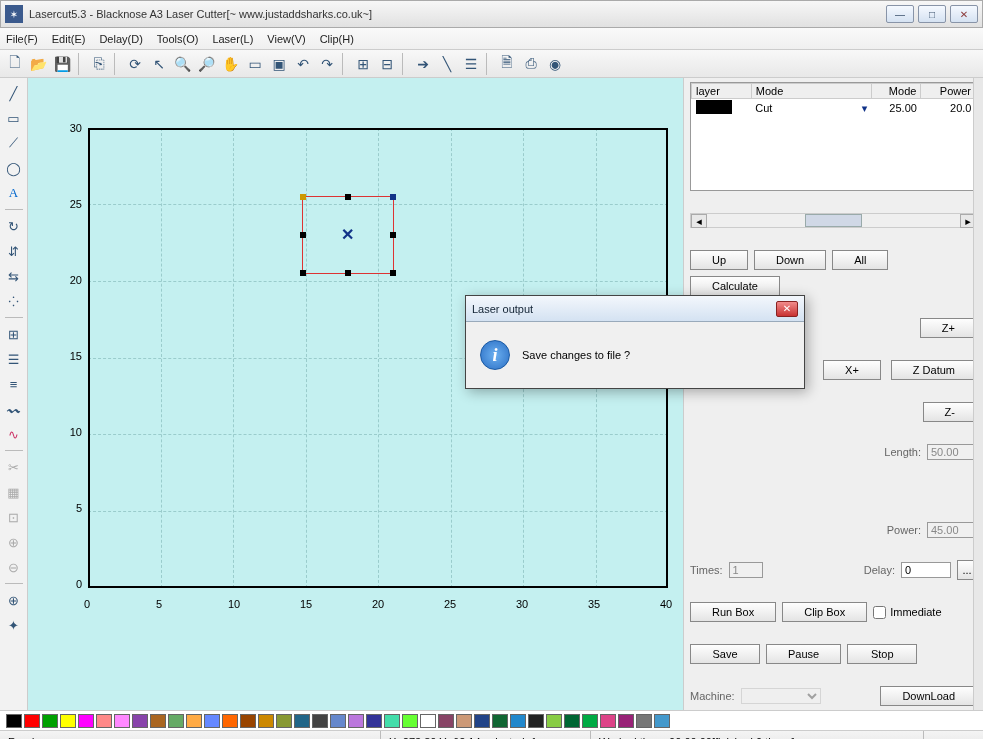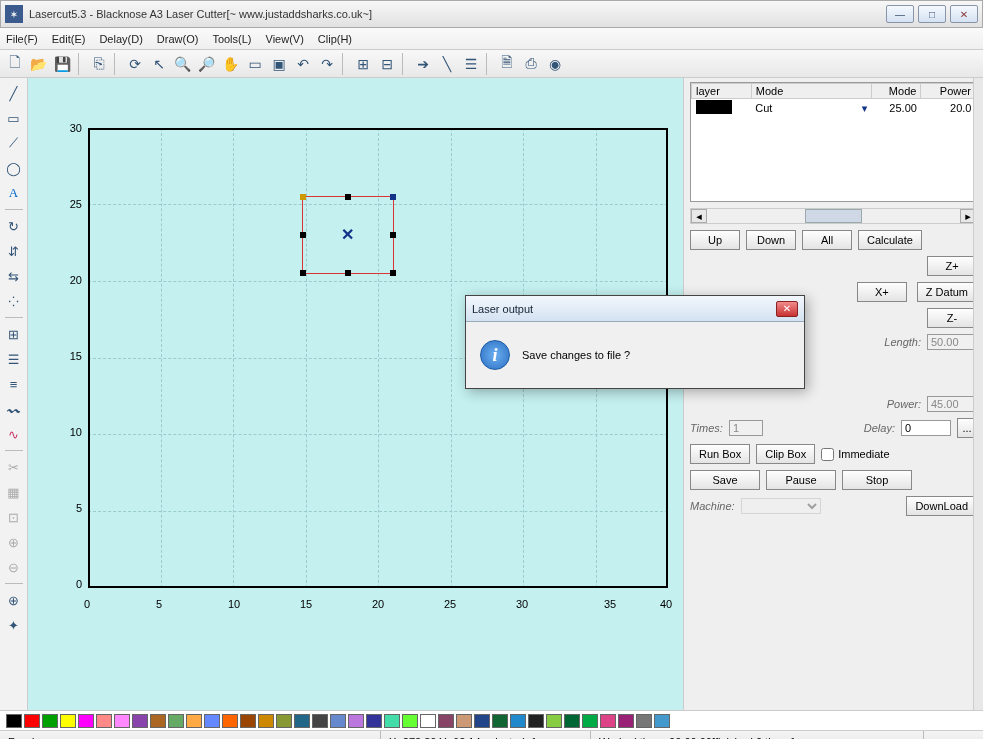--- a/index.html
+++ b/index.html
@@ -37,35 +37,35 @@
 .handle.tl { left:-3px; top:-3px; background:#c90;}
 .handle.tr { right:-3px; top:-3px; background:#138;}
 .handle.bl { left:-3px; bottom:-3px;}
 .handle.br { right:-3px; bottom:-3px;}
 .handle.tm { left:50%; top:-3px; margin-left:-3px;}
 .handle.bm { left:50%; bottom:-3px; margin-left:-3px;}
 .handle.ml { left:-3px; top:50%; margin-top:-3px;}
 .handle.mr { right:-3px; top:50%; margin-top:-3px;}
 .center-x { position:absolute; color:#138; font-size:16px; font-weight:bold;}
 
-.right-panel { width: 300px; background: #efefef; border-left: 1px solid #ccc; padding: 4px 6px; display:flex; flex-direction:column; gap:6px; position:relative;}
+.right-panel { width: 300px; background: #efefef; border-left: 1px solid #ccc; padding: 4px 6px; display:flex; flex-direction:column; gap:22px; position:relative;}
 .layer-table { background:#fff; border:1px solid #999; height:120px; }
 .layer-table table { width:100%; border-collapse:collapse; }
 .layer-table th { background:#efefef; border:1px solid #ccc; padding:1px 4px; text-align:left; font-weight:normal;}
 .layer-table td { padding:1px 4px; }
 .layer-swatch { width:36px; height:14px; background:#000; display:inline-block;}
 .scrollbar-h { height:16px; background:#efefef; border:1px solid #ccc; position:relative;}
 .scrollbar-h .thumb { position:absolute; left:40%; width:20%; height:100%; background:#d0d8e6; border:1px solid #9aa;}
 .scrollbar-h .arrow { position:absolute; width:16px; height:14px; background:#e8e8e8; border:1px solid #aaa; top:0; display:flex; align-items:center; justify-content:center;}
 .scrollbar-h .arrow.l { left:0;} .scrollbar-h .arrow.r { right:0;}
 
-.btn { background:linear-gradient(#fefefe,#e4e4e4); border:1px solid #888; padding:3px 8px; cursor:pointer; min-width:50px; text-align:center;}
+.btn { background:linear-gradient(#fefefe,#e4e4e4); border:1px solid #888; padding:3px 21px; cursor:pointer; min-width:50px; text-align:center;}
 .btn-row { display:flex; gap:6px; flex-wrap:wrap; align-items:center; justify-content:flex-start;}
 .field-row { display:flex; align-items:center; gap:6px; }
-.field-row label { color:#666;font-style:italic; }
+.field-row label { color:#666; }
 .field-row input { width:50px; border:1px solid #999; padding:1px 3px; background:#fff;}
 .field-row input:disabled { background:#f0f0f0; color:#888;}
 select:disabled { background:#f0f0f0;}
 .right-scroll { position:absolute; right:-2px; top:0; width:12px; height:100%; background:#e8e8e8; border-left:1px solid #ccc;}
 
 .colorbar { height: 20px; background:#fff; border-top:1px solid #ccc; display:flex; align-items:center; padding:2px 6px; gap:2px;}
 .colorswatch { width:16px; height:14px; border:1px solid #666; cursor:pointer;}
 
 .statusbar { height:22px; background:linear-gradient(#f4f4f4,#e4e4e4); border-top:1px solid #ccc; display:flex; align-items:center; }
 .statusbar .cell { border-left:1px solid #bbb; padding:0 8px; height:100%; display:flex; align-items:center;}
@@ -92,22 +92,22 @@
     <div class="winbtn">—</div>
     <div class="winbtn">□</div>
     <div class="winbtn close">✕</div>
   </div>
 </div>
 
 <div class="menubar">
   <span>File(F)</span>
   <span>Edit(E)</span>
   <span>Delay(D)</span>
-  <span>Draw(O)</span>
-  <span>Tools(L)</span>
+  <span>Tools(O)</span>
+  <span>Laser(L)</span>
   <span>View(V)</span>
   <span>Clip(H)</span>
 </div>
 
 <div class="toolbar">
   <div class="tb-btn">🗋</div>
   <div class="tb-btn">📂</div>
   <div class="tb-btn">💾</div>
   <div class="tb-sep"></div>
   <div class="tb-btn">⎘</div>
@@ -187,21 +187,21 @@
     <div class="axis-label-y" style="top:348px">10</div>
     <div class="axis-label-y" style="top:424px">5</div>
     <div class="axis-label-y" style="top:500px">0</div>
     <div class="axis-label-x" style="left:56px">0</div>
     <div class="axis-label-x" style="left:128px">5</div>
     <div class="axis-label-x" style="left:200px">10</div>
     <div class="axis-label-x" style="left:272px">15</div>
     <div class="axis-label-x" style="left:344px">20</div>
     <div class="axis-label-x" style="left:416px">25</div>
     <div class="axis-label-x" style="left:488px">30</div>
-    <div class="axis-label-x" style="left:576px">35</div>
+    <div class="axis-label-x" style="left:560px">35</div>
     <div class="axis-label-x" style="left:632px">40</div>
 
     <div class="selection" style="left:274px; top:118px; width:92px; height:78px;">
       <div class="handle tl"></div>
       <div class="handle tm"></div>
       <div class="handle tr"></div>
       <div class="handle ml"></div>
       <div class="handle mr"></div>
       <div class="handle bl"></div>
       <div class="handle bm"></div>

